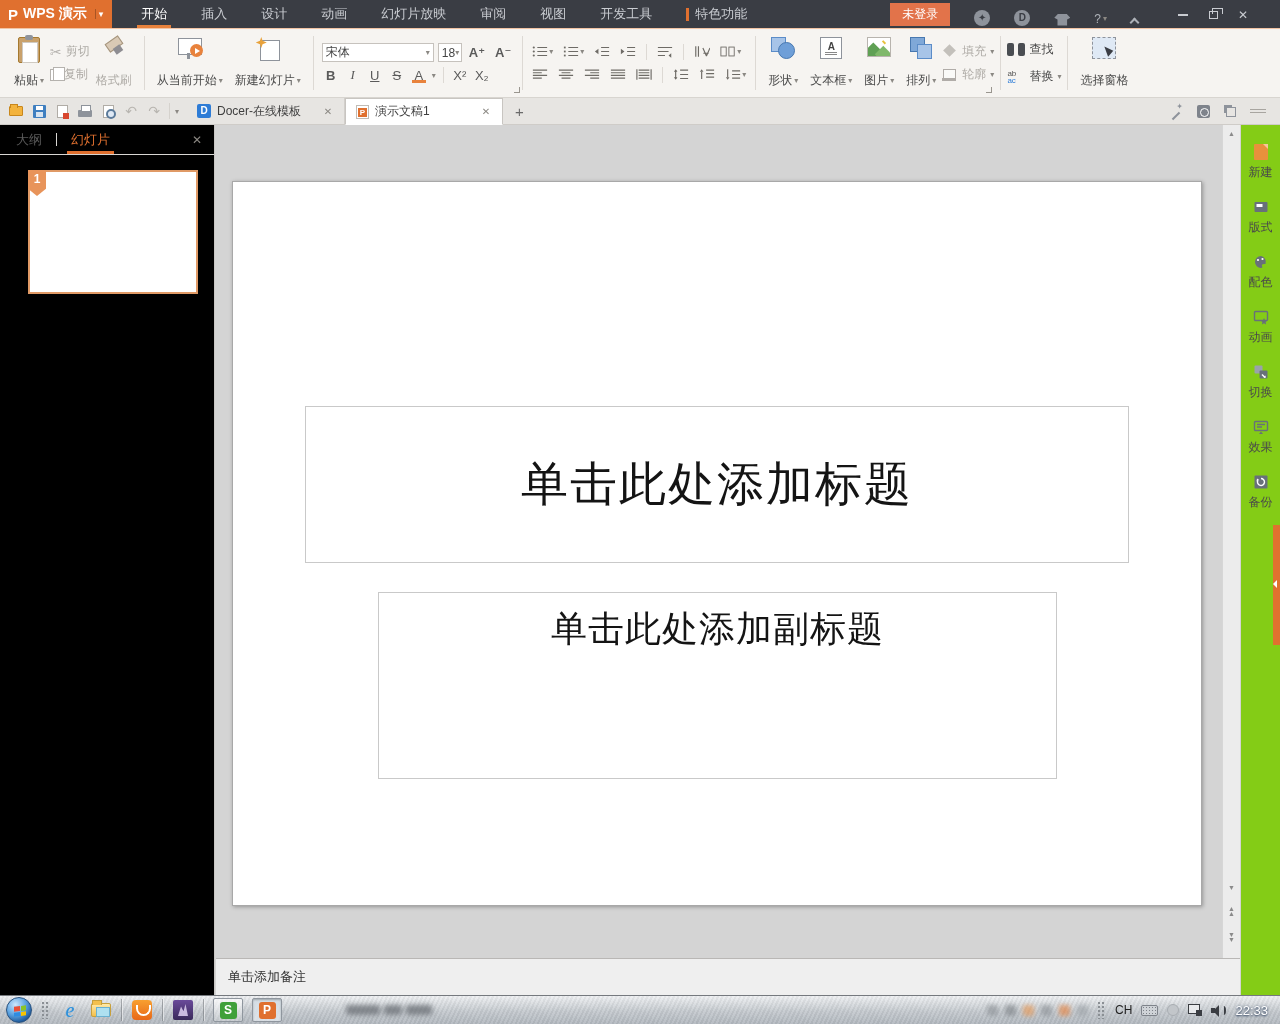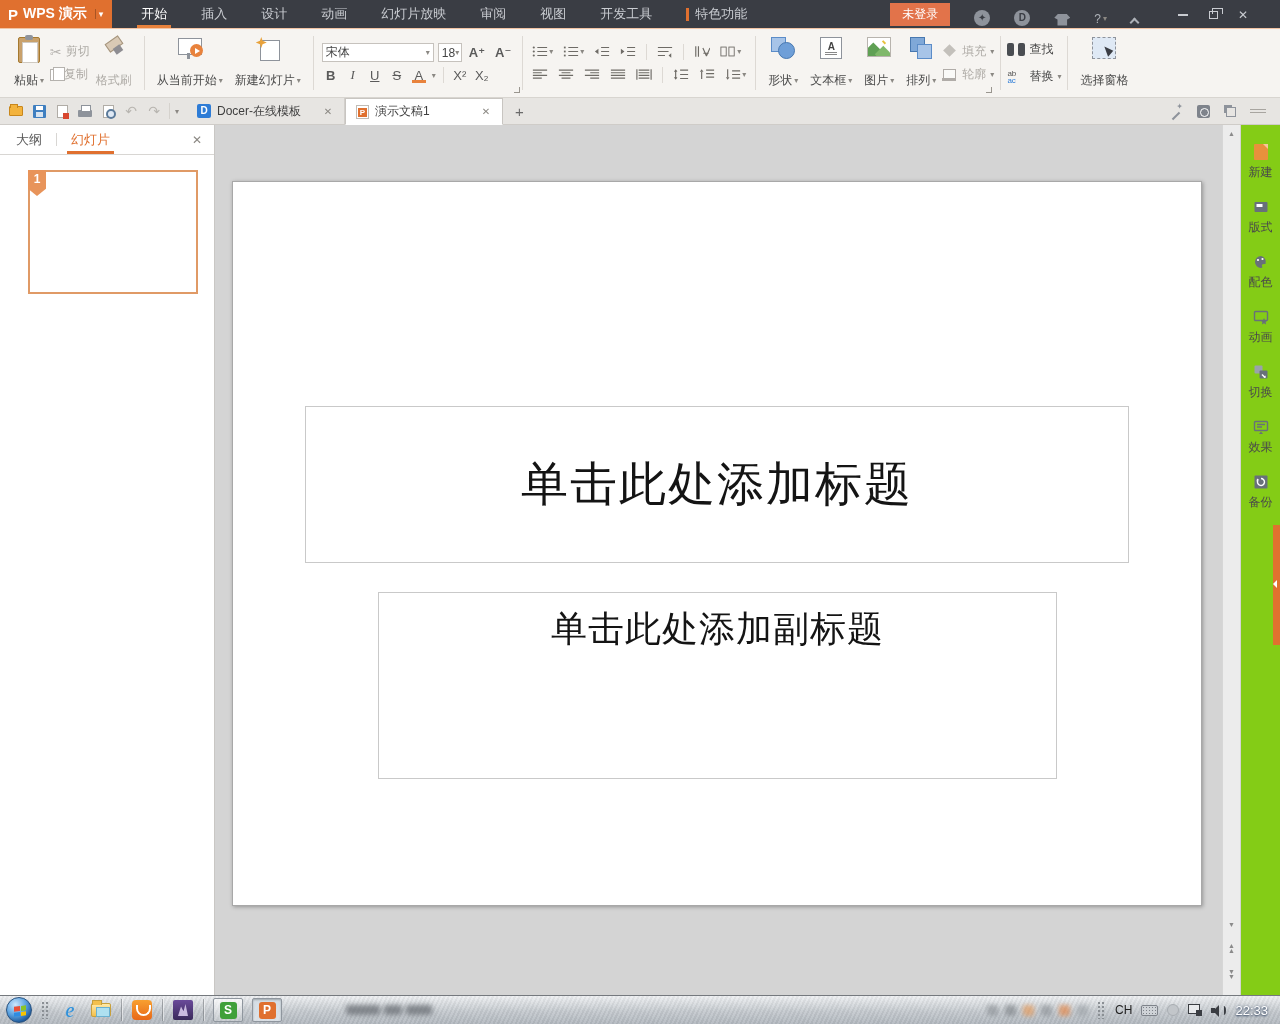--- a/index.html
+++ b/index.html
@@ -150,21 +150,21 @@
   .wand-ic::after { content:"✦"; position:absolute; right:0; top:-2px; color:#8e939b; font-size:8px; }
   .clockbox-ic { width:13px; height:13px; background:#7e838b; border-radius:2px; position:relative; }
   .clockbox-ic::after { content:""; position:absolute; left:3px; top:3px; width:7px; height:7px; border:1px solid #fff; border-radius:50%; }
   .layers-ic { width:12px; height:12px; position:relative; }
   .layers-ic::before { content:""; position:absolute; left:0; top:0; width:8px; height:8px; background:#8e939b; }
   .layers-ic::after { content:""; position:absolute; right:0; bottom:0; width:8px; height:8px; border:1px solid #8e939b; background:#e7e5e2; }
   .panel-handle { width:16px; display:flex; flex-direction:column; gap:2px; }
   .panel-handle i { height:1px; background:#a8a5a0; }
   
   .left-panel { position:absolute; top:125px; left:0; width:215px; bottom:29px;
-    background:#ffffff; border-right:1px solid #c9c7c4; }
+    background:#000000; border-right:1px solid #c9c7c4; }
   .panel-tabs { height:30px; display:flex; align-items:stretch; padding:0 12px; border-bottom:1px solid #d8d6d3; font-size:13px; color:#5a5a5a; }
   .ptab { display:flex; align-items:center; padding:0 4px; margin-right:10px; position:relative; }
   .ptab-sep { width:1px; background:#d8d6d3; margin:8px 10px 8px 0; }
   .ptab.active { color:#e0702f; }
   .ptab.active::after { content:""; position:absolute; left:0; right:0; bottom:0; height:3px; background:#e0702f; }
   .panel-close { margin-left:auto; display:flex; align-items:center; color:#8b8883; font-size:12px; }
   .thumb { position:absolute; left:28px; top:45px; width:170px; height:124px; background:#fff; border:2px solid #e09a66; }
   .thumb-badge { position:absolute; left:-2px; top:-2px; width:18px; height:26px; background:#e8945a; color:#fff;
     font-size:12px; font-weight:bold; text-align:center; padding-top:2px;
     clip-path:polygon(0 0,100% 0,100% 72%,50% 100%,0 72%); }
@@ -628,20 +628,23 @@
       <div class="sc-btn sc-prev sc-dbl">
         <span>▲</span>
           <span>▲</span>
       </div>
       <div class="sc-btn sc-next sc-dbl">
         <span>▼</span>
           <span>▼</span>
       </div>
     </div>
   </div>
+  <div class="notes">
+    <span>单击添加备注</span>
+  </div>
 </div>
 
 <div class="right-sidebar">
   <div class="sb-item">
     <span class="newdoc-ic"></span>
     <span>新建</span>
   </div>
   <div class="sb-item">
     <svg class="sbi" viewBox="0 0 16 16">
         <rect x="1.5" y="3" width="13" height="10" style="fill:#68707a;stroke:none" rx="1"></rect>

